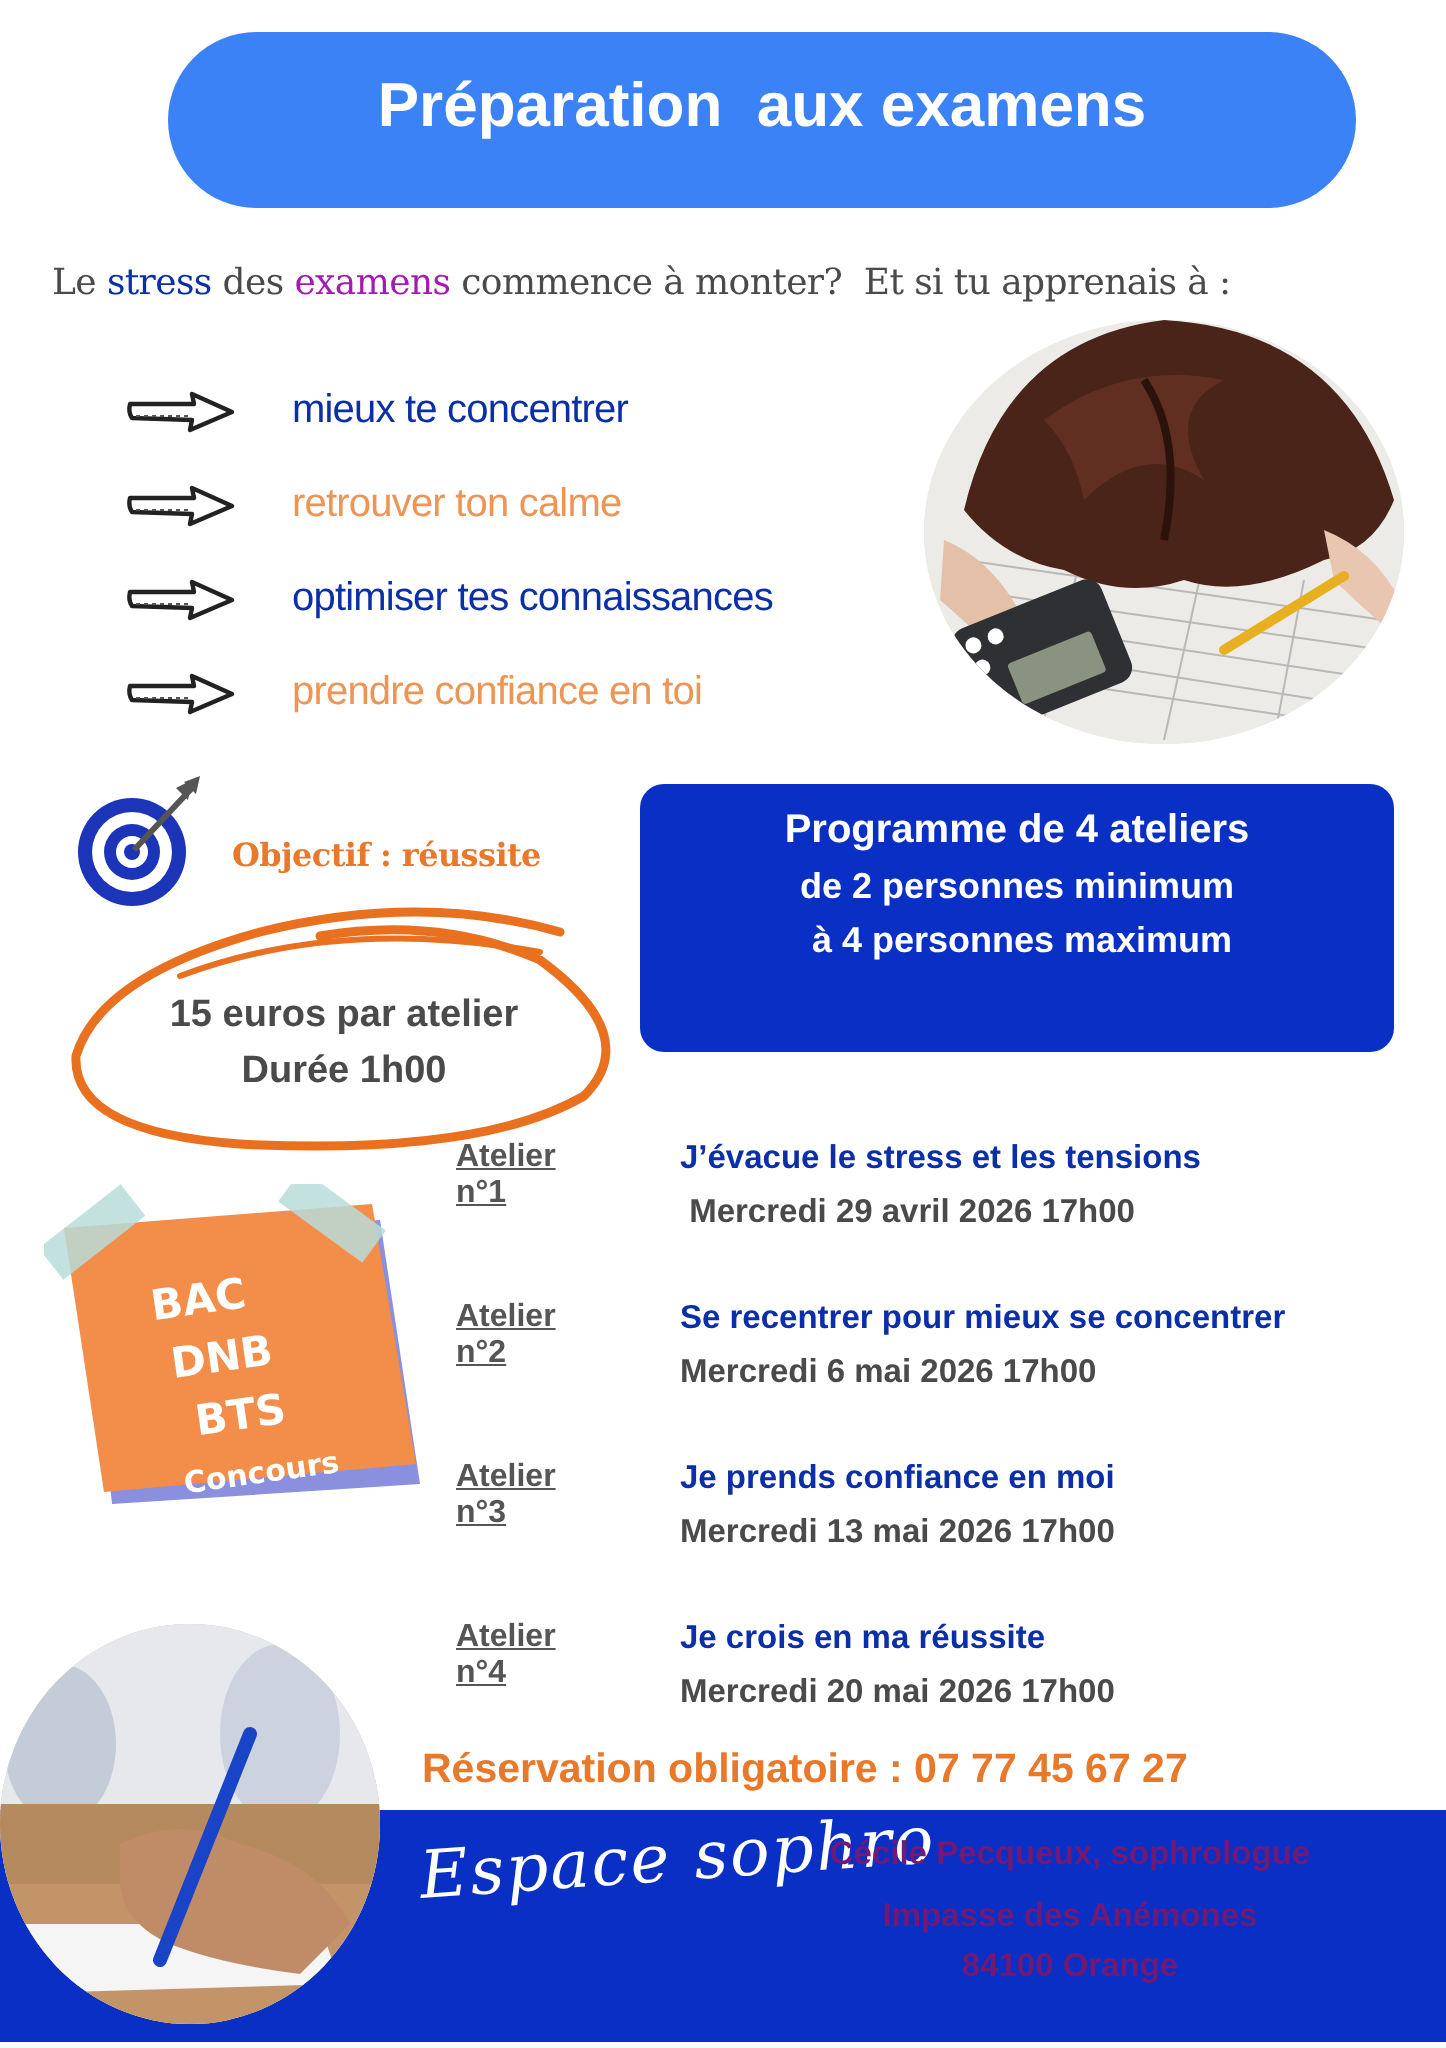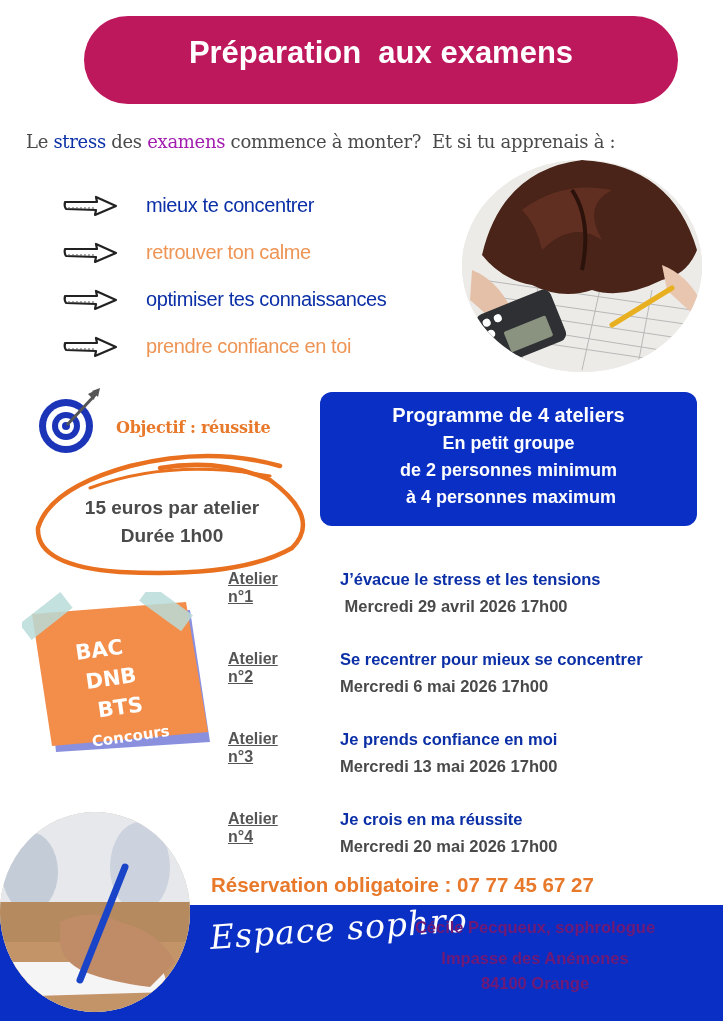--- a/index.html
+++ b/index.html
@@ -1,21 +1,21 @@
 <!DOCTYPE html>
 <html><head>
 <meta charset="utf-8">
 <style>
   html, body { margin:0; padding:0; }
   body { width:723px; height:1024px; position:relative; background:#ffffff; overflow:hidden;
          font-family:"Liberation Sans", sans-serif; }
   .abs { position:absolute; }
 
   
-  .title-pill { left:84px; top:16px; width:594px; height:88px; background:#be185d; border-radius:44px;
+  .title-pill { left:84px; top:16px; width:594px; height:88px; background:#3b82f6; border-radius:44px;
                 display:flex; align-items:center; justify-content:center; }
   .title-pill span { color:#fff; font-weight:bold; font-size:31px; white-space:pre; margin-top:-14px; }
 
   
   .intro { left:26px; top:131px; font-family:"DejaVu Serif", serif; font-size:18px; color:#4a4a4a; white-space:pre; letter-spacing:-0.3px; }
   .intro .blue { color:#0b2fa6; }
   .intro .orange { color:#a21caf; }
 
   
   .bullets { left:62px; top:182px; }
@@ -152,21 +152,20 @@
   <path d="M250 18 Q180 -2 100 18 Q20 40 8 80 Q6 118 90 124 Q210 130 262 100 Q292 70 240 32 Q190 10 130 20" fill="none" stroke="#e8701e" stroke-width="4.5" stroke-linecap="round"></path>
   <path d="M60 40 Q140 10 240 28" fill="none" stroke="#e8701e" stroke-width="3" stroke-linecap="round"></path>
 </svg>
 <div class="abs price">
   <div>15 euros par atelier</div>
   <div>Durée 1h00</div>
 </div>
 
 <div class="abs prog">
   <div class="l1">Programme de 4 ateliers</div>
-  <div class="l2">En petit groupe</div>
   <div class="l3">de 2 personnes minimum</div>
   <div class="l4"> à 4 personnes maximum</div>
 </div>
 
 <svg class="abs sticky" viewBox="0 0 198 160">
   <path d="M20 30 L168 18 L188 150 L34 160 Z" fill="#8a90dd"></path>
   <path d="M10 22 L164 10 L186 140 L30 154 Z" fill="#f38d4a"></path>
   <rect x="-2" y="14" width="52" height="20" fill="#b9dcd8" opacity="0.85" transform="rotate(-38 24 24)"></rect>
   <rect x="118" y="6" width="52" height="20" fill="#b9dcd8" opacity="0.85" transform="rotate(36 144 16)"></rect>
   <g fill="#fff" font-family="DejaVu Sans, sans-serif" font-weight="bold" transform="rotate(-8 100 90)">

